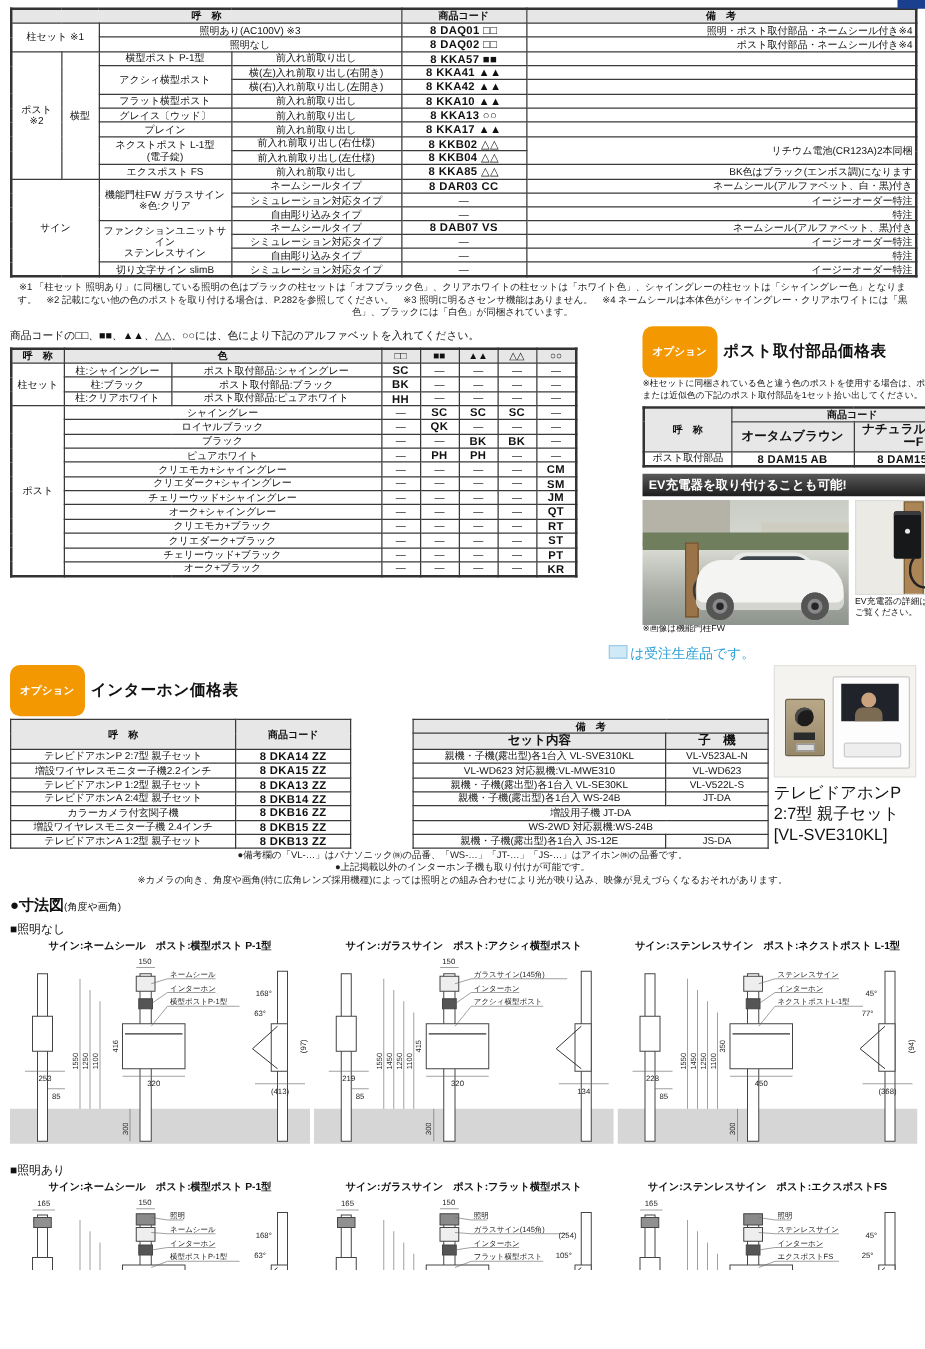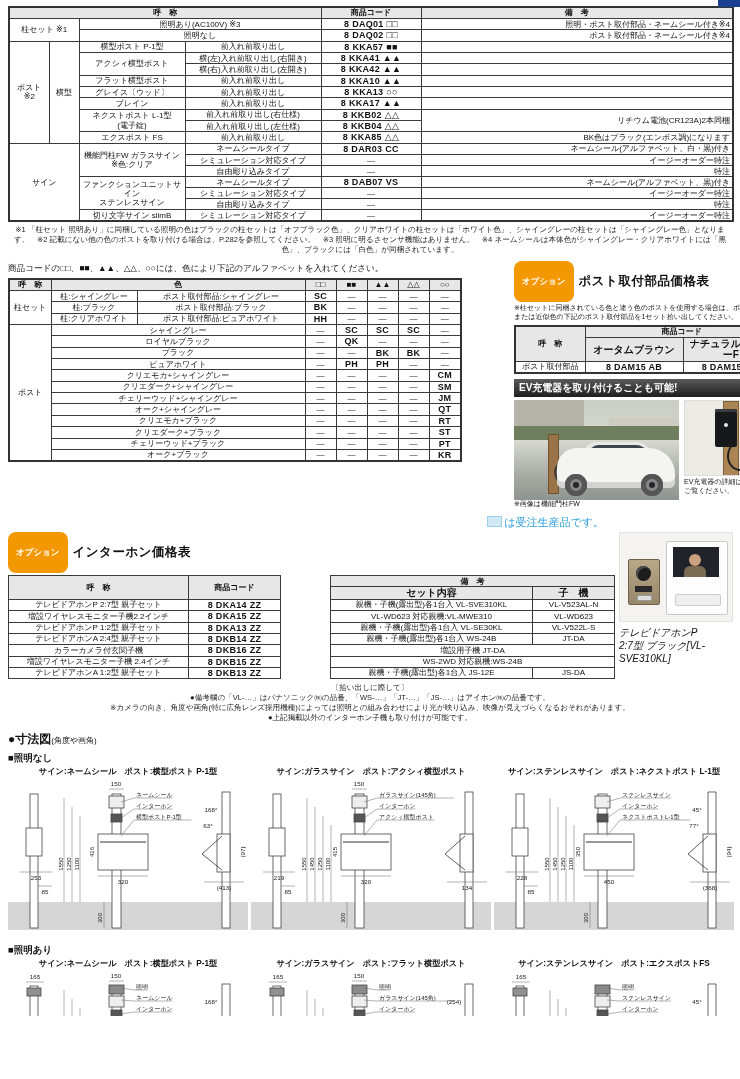--- a/index.html
+++ b/index.html
@@ -60,26 +60,26 @@
   .ic-photo{position:relative;width:112px;height:88px;background:#f4f3f0;border:1px solid #e2e2de;}
   .ic-door{position:absolute;left:8px;top:26px;width:30px;height:44px;background:linear-gradient(180deg,#b9a888,#97876a);border:1px solid #6d6148;border-radius:2px;}
   .ic-door .lens{position:absolute;left:7px;top:6px;width:15px;height:15px;background:#1c1c1c;border-radius:50%;box-shadow:inset 2px 2px 0 #4a4a4a;}
   .ic-door .spk{position:absolute;left:6px;top:26px;width:17px;height:6px;background:#2a2a2a;}
   .ic-door .btn{position:absolute;left:8px;top:35px;width:13px;height:4px;background:#ddd;border:1px solid #999;}
   .ic-mon{position:absolute;right:4px;top:8px;width:60px;height:72px;background:#fdfdfd;border:1px solid #c9c9c6;border-radius:2px;}
   .ic-mon .scr{position:absolute;left:6px;top:5px;width:46px;height:30px;background:#20242a;}
   .ic-mon .face{position:absolute;left:22px;top:12px;width:12px;height:12px;background:#caa27e;border-radius:50%;}
   .ic-mon .body{position:absolute;left:17px;top:24px;width:22px;height:11px;background:#7a6b52;border-radius:6px 6px 0 0;}
   .ic-mon .keys{position:absolute;left:8px;bottom:8px;width:44px;height:10px;background:#eee;border:1px solid #ccc;border-radius:2px;}
-  .ic-caption{font-size:10px;line-height:1.3;margin-top:4px;font-style:italic;}
+  .ic-caption{font-size:13px;line-height:1.3;margin-top:4px;}
 
   .dims-head{margin-top:6px;}
   .dims-title{font-size:12px;font-weight:bold;}
   .dims-unit{font-size:8px;}
-  .group-label{font-size:9.5px;font-weight:bold;margin:4px 0 1px 0;}
+  .group-label{font-size:9.5px;font-weight:normal;margin:4px 0 1px 0;}
   .dia-row{display:flex;gap:3px;text-align:center;}
   .diagram{width:240px;}
   .dia-title{font-size:8.2px;font-weight:bold;margin-bottom:1px;white-space:nowrap;}
   .dia-title span + span{margin-left:8px;}
   svg text{font-family:"Liberation Sans","DejaVu Sans",sans-serif;}
 </style>
 </head>
 <body>
 
 <div class="page">
@@ -505,30 +505,29 @@
         </div>
         <div class="ic-mon">
           <div class="scr"></div>
           <div class="face"></div>
           <div class="body"></div>
           <div class="keys"></div>
         </div>
       </div>
       <div class="ic-caption">
         <div>テレビドアホンP</div>
-        <div>2:7型 ブラック[VL-SVE310KL]</div>
+        <div>2:7型 親子セット[VL-SVE310KL]</div>
       </div>
     </div>
   </div>
 
   <div>
-    <div class="fn" style="margin-top:4px">〔拾い出しに際して〕</div>
     <div class="fn" style="margin-top:0">●備考欄の「VL-…」はパナソニック㈱の品番、「WS-…」「JT-…」「JS-…」はアイホン㈱の品番です。</div>
+    <div class="fn" style="margin-top:0">●上記掲載以外のインターホン子機も取り付けが可能です。</div>
     <div class="fn" style="margin-top:0">※カメラの向き、角度や画角(特に広角レンズ採用機種)によっては照明との組み合わせにより光が映り込み、映像が見えづらくなるおそれがあります。</div>
-    <div class="fn" style="margin-top:0">●上記掲載以外のインターホン子機も取り付けが可能です。</div>
   </div>
 
   <div class="dims-head">
     <span class="dims-title">●寸法図</span><span class="dims-unit">(角度や画角)</span>
   </div>
 
   <div class="dim-group">
     <div class="group-label">■照明なし</div>
     <div class="dia-row">
         <div class="diagram"><div class="dia-title"><span>サイン:ネームシール</span><span>ポスト:横型ポスト P-1型</span></div><svg viewBox="0 0 240 158" width="240" height="158">

